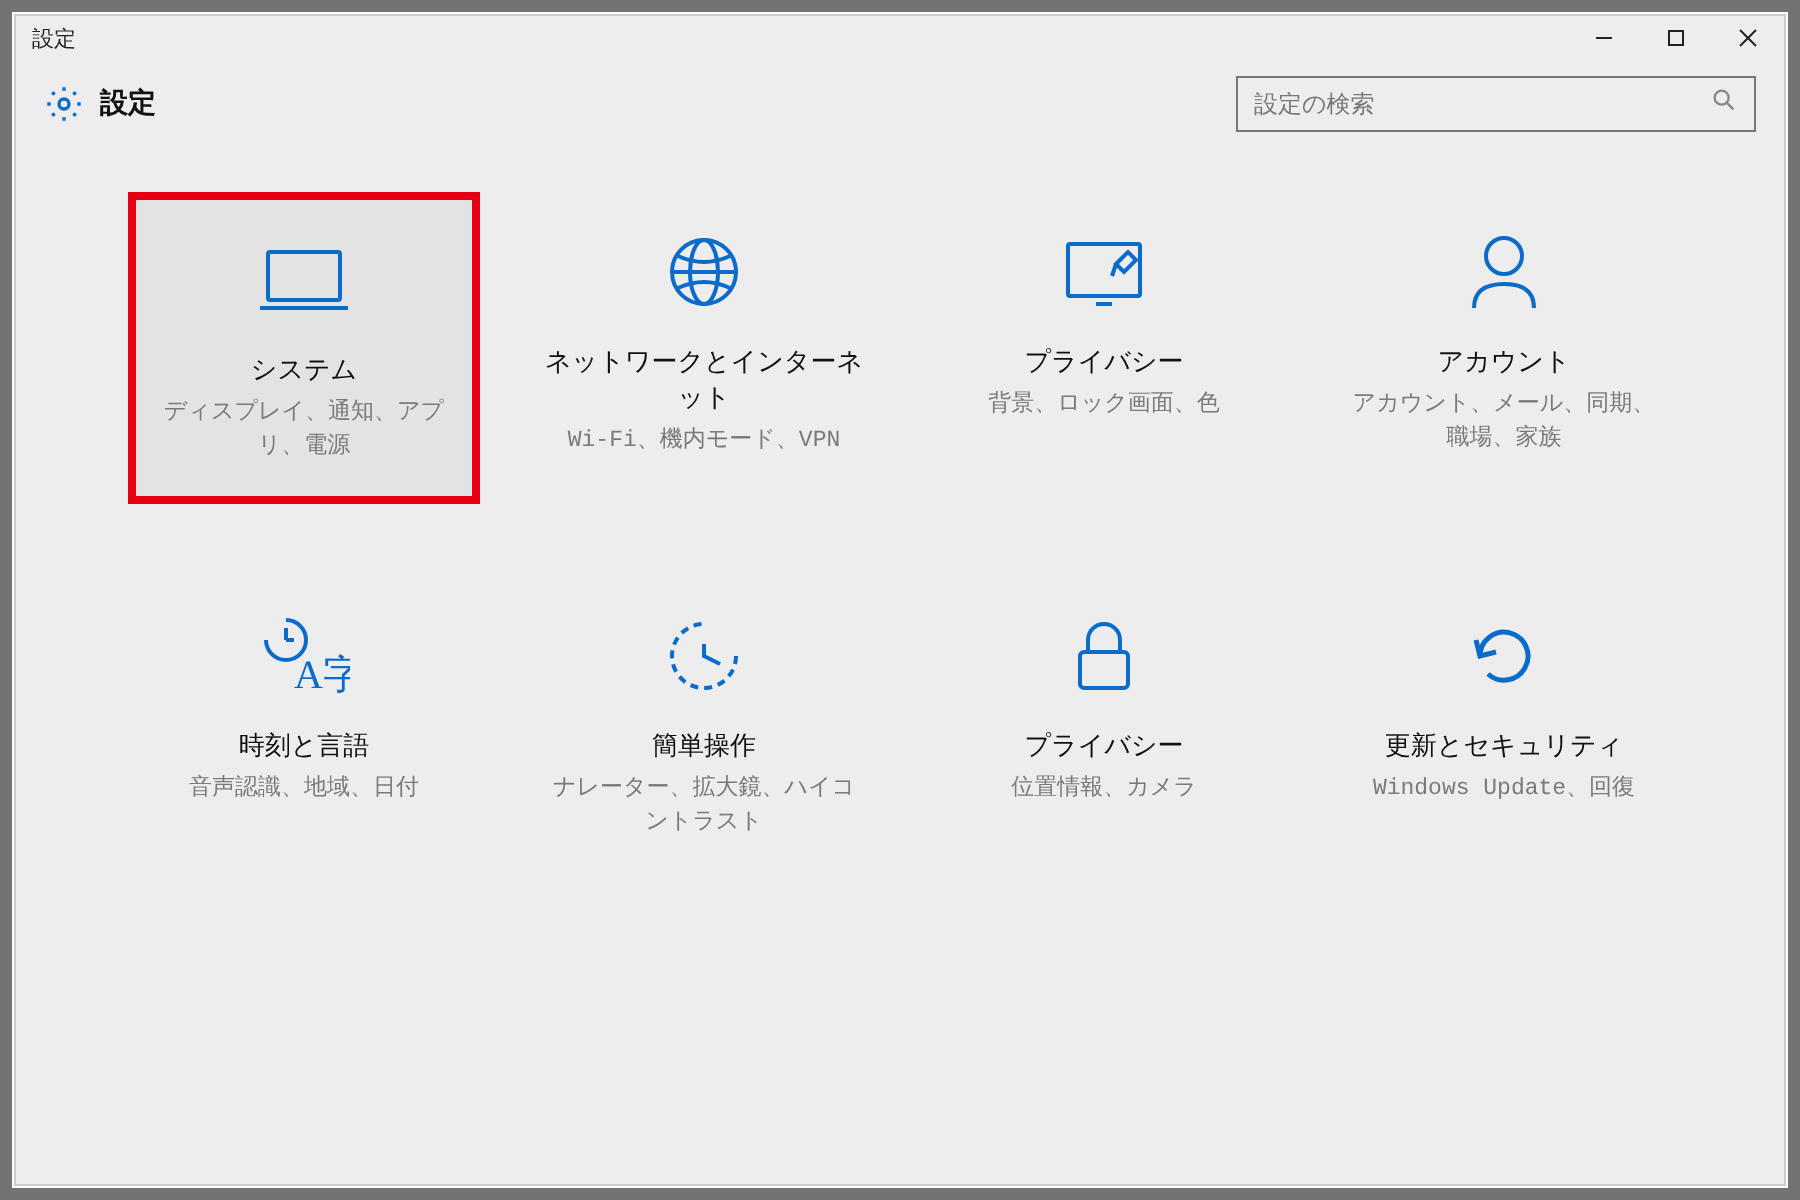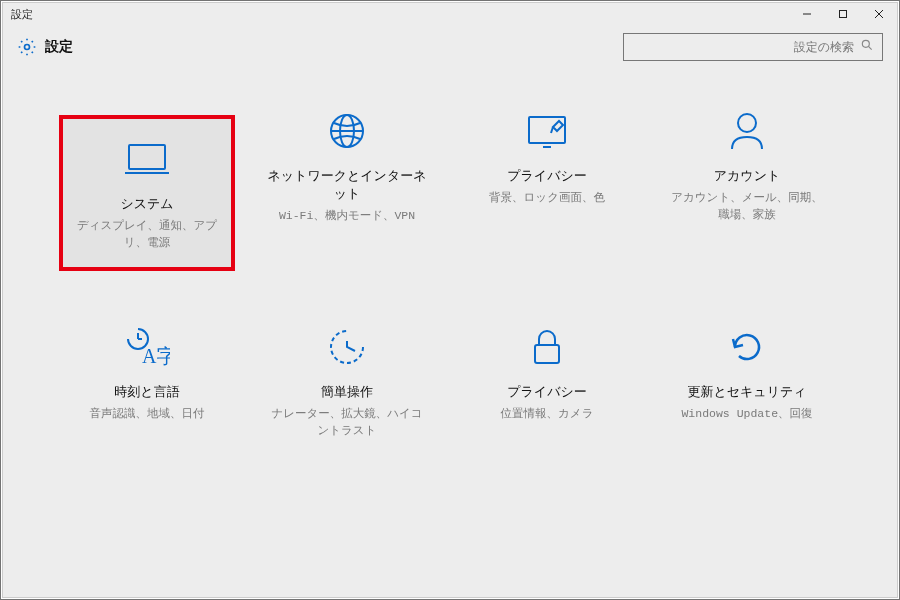--- a/index.html
+++ b/index.html
@@ -1,48 +1,48 @@
 <!DOCTYPE html>
 <html><head>
   <meta charset="utf-8">
   <style>
     * { margin:0; padding:0; box-sizing:border-box; }
     body {
       font-family:"Yu Gothic UI","Segoe UI","Meiryo",sans-serif;
       background:#fff;
       width:900px; height:600px; overflow:hidden;
     }
-    .frame { width:900px; height:600px; border:1px solid #737373; background:#fff; display:flex; flex-direction:column; }
+    .frame { width:900px; height:600px; border:6px solid #737373; background:#fff; display:flex; flex-direction:column; }
     .inner { margin:1px; border:1px solid #ccc; background:#ededed; flex:1; display:flex; flex-direction:column; }
     .titlebar {
       height:22px; display:flex; align-items:center; background:#ededed; font-size:11px; color:#222;
     }
     .titlebar .tb-label { padding-left:8px; flex:1; }
     .tb-buttons { display:flex; }
     .tb-btn { width:36px; height:22px; display:flex; align-items:center; justify-content:center; color:#222; }
     .tb-btn svg { stroke:#222; }
     .header {
       display:flex; align-items:center; padding:8px 14px 4px 14px; gap:8px;
     }
     .header .title { font-size:14px; font-weight:600; color:#111; }
     .header .spacer { flex:1; }
     .searchbox {
       width:260px; height:28px; border:1px solid #777; background:#ededed; display:flex; align-items:center;
       padding:0 8px; gap:6px;
     }
-    .searchbox .placeholder { flex:1; color:#777; font-size:12px;text-align:right; }
+    .searchbox .placeholder { flex:1; color:#777; font-size:12px; }
     .content {
       flex:1; padding:26px 40px 10px 56px;
     }
     .grid { display:grid; grid-template-columns:repeat(4,176px); column-gap:24px; row-gap:36px; }
     .tile {
       width:176px; height:156px; background:transparent; display:flex; flex-direction:column; align-items:center;
       text-align:center; padding:12px 8px 6px 8px;
     }
-    .tile.highlighted { border:4px solid #e60012; background:#e3e3e3;margin-top:24px; }
+    .tile.highlighted { border:4px solid #e60012; background:#e3e3e3; }
     .tile .icon { height:56px; display:flex; align-items:center; justify-content:flex-end; }
     .tile .t-title { font-size:13px; color:#111; margin-top:8px; }
     .tile .t-desc { font-size:11.5px; color:#7a7a7a; margin-top:4px; line-height:1.5; padding:0 4px;font-family:Liberation Mono, monospace; }
     .gear-icon svg { display:block; }
   </style>
 </head>
 <body>
 
 <div class="frame">
   <div class="inner">

